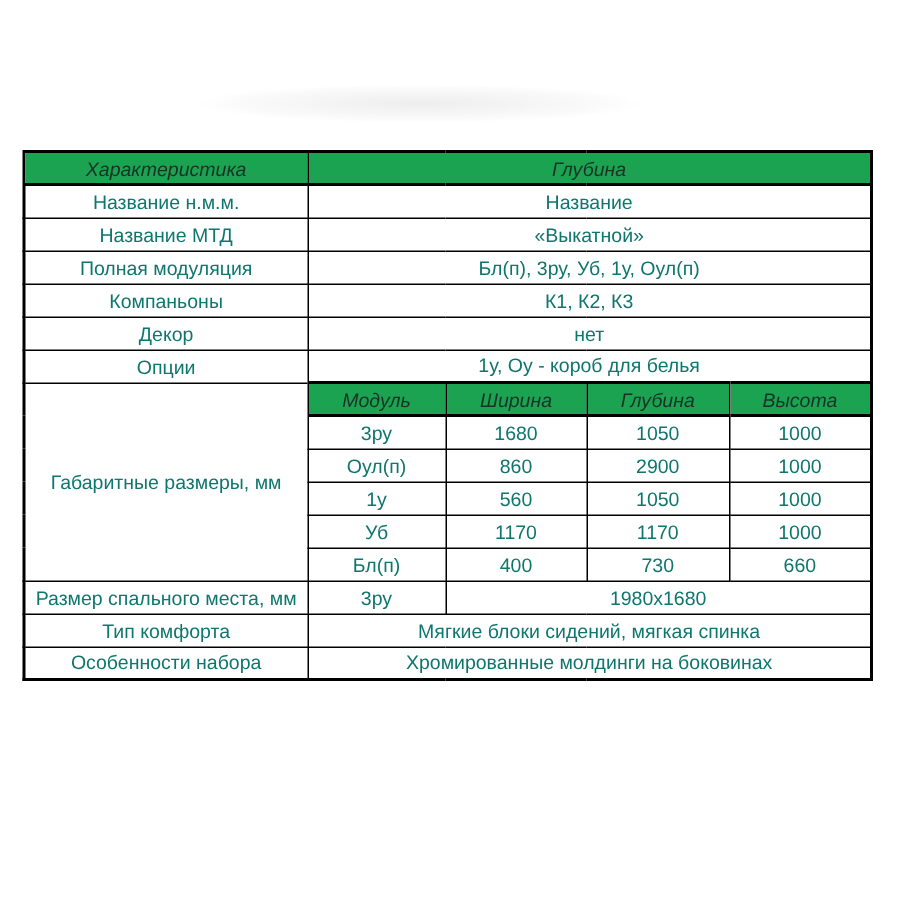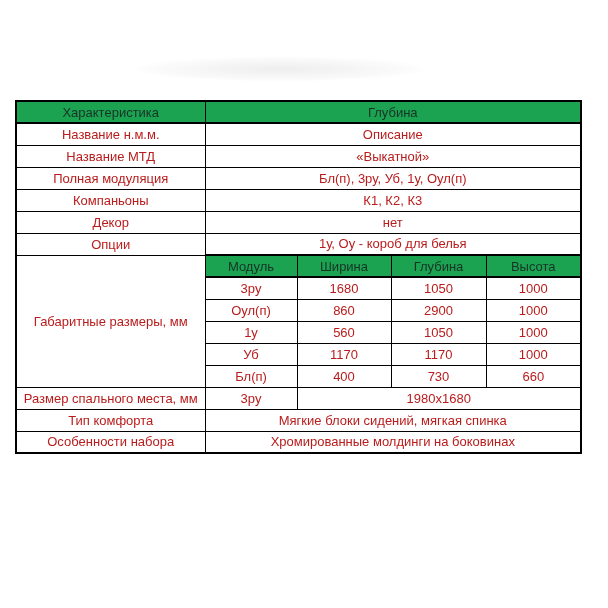--- a/index.html
+++ b/index.html
@@ -29,30 +29,31 @@
     border-collapse: collapse;
     table-layout: fixed;
     border: 2px solid #000000;
   }
   table.spec td {
     border: 1px solid #000000;
     height: 22px;
     text-align: center;
     vertical-align: middle;
     font-size: 13px;
-    color: #b91c1c;
+    color: #0f766e;
     padding: 1px 4px;
     overflow: hidden;
     white-space: nowrap;
   }
   table.spec td.green {
     background: #1ba351;
     color: #173326;
     border-top-width: 2px;
     border-bottom-width: 2px;
+    font-style: italic;
   }
   table.spec td.label-cell { }
   table.spec td.span-label { white-space: normal; }
 </style>
 </head>
 <body>
 
 <div class="page">
 
   <div class="top-shadow"></div>
@@ -67,21 +68,21 @@
     </colgroup>
     <tbody>
 
       <tr>
         <td class="green">Характеристика</td>
         <td class="green" colspan="4">Глубина</td>
       </tr>
 
       <tr>
         <td class="label-cell">Название н.м.м.</td>
-        <td colspan="4">Описание</td>
+        <td colspan="4">Название</td>
       </tr>
       <tr>
         <td class="label-cell">Название МТД</td>
         <td colspan="4">«Выкатной»</td>
       </tr>
       <tr>
         <td class="label-cell">Полная модуляция</td>
         <td colspan="4">Бл(п), 3ру, Уб, 1у, Оул(п)</td>
       </tr>
       <tr>

